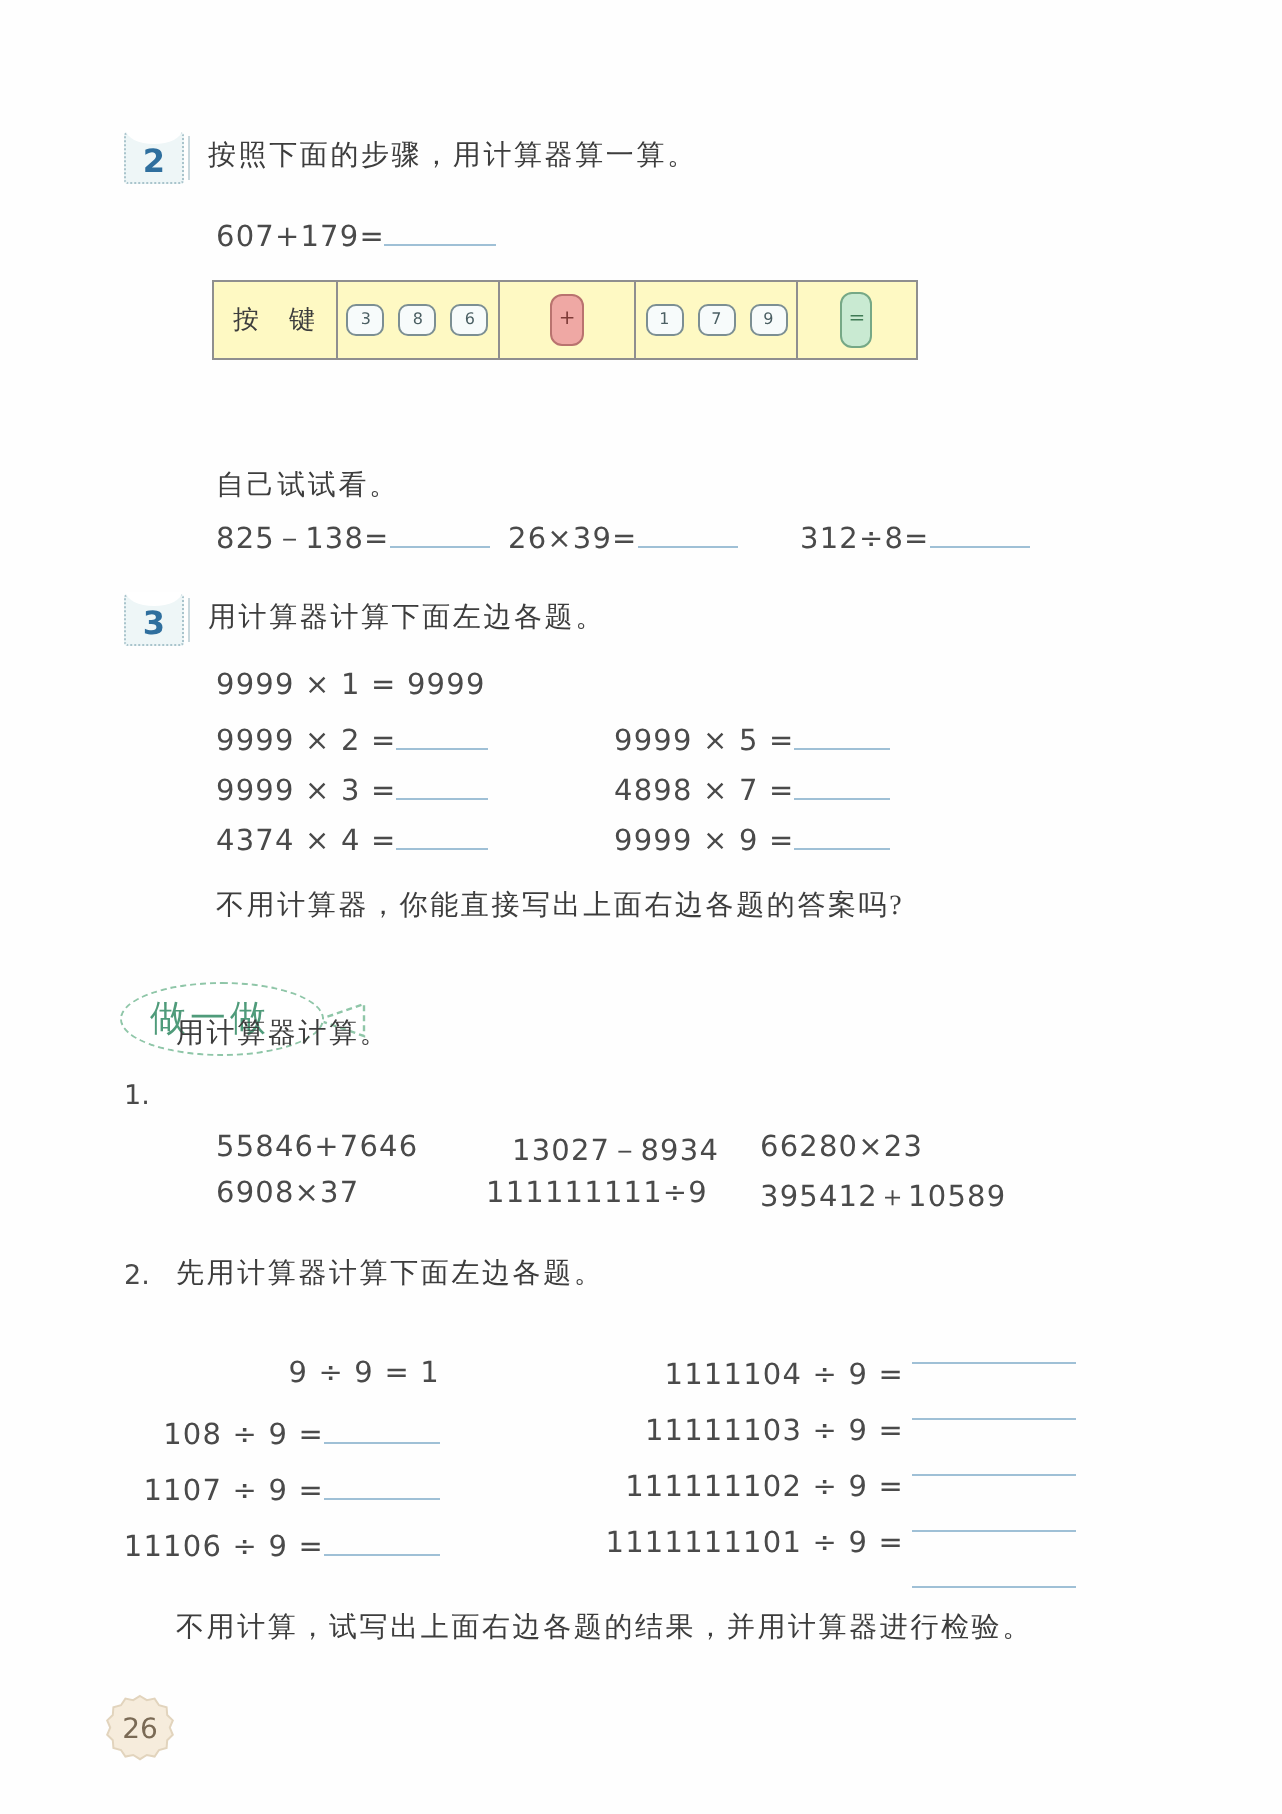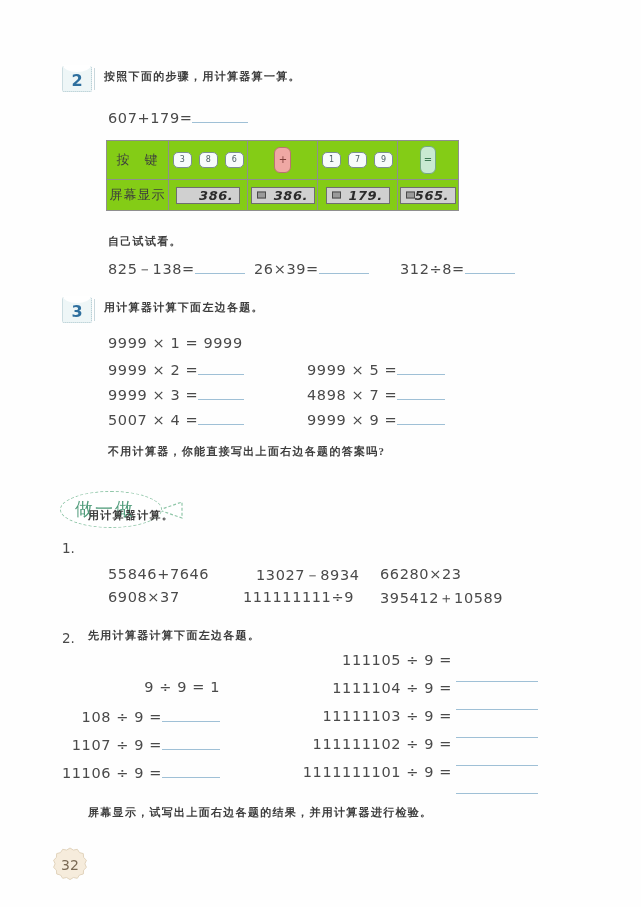--- a/index.html
+++ b/index.html
@@ -17,24 +17,23 @@
   }
   .page {
     position: absolute;
     inset: 0;
     background: #fefefe;
   }
 
   
   .cn {
     font-family: "Liberation Serif", "DejaVu Serif", serif;
-    font-size: 11px;
+    font-size: 14px;
     letter-spacing: 1.3px;
     color: #3d3d3d;
-    font-weight: bold;
   }
   .num {
     font-family: "DejaVu Sans", "Liberation Sans", sans-serif;
     font-size: 14.5px;
     letter-spacing: 0.6px;
     color: #4a4a4a;
   }
 
   
   .sec {
@@ -97,21 +96,21 @@
     border-bottom: 1.4px solid #9fc0d6;
     vertical-align: baseline;
     height: 14px;
   }
 
   
   .calc-table {
     position: absolute;
     border-collapse: collapse;
     border: 1.2px solid #8f8f8f;
-    background: #84cc16;
+    background: #fef9c3;
   }
   .calc-table td {
     border: 1.2px solid #8f8f8f;
     padding: 0;
     vertical-align: middle;
     text-align: center;
   }
   .rowlabel {
     font-family: "Liberation Serif", "DejaVu Serif", serif;
     font-size: 13px;
@@ -280,46 +279,20 @@
           <div class="key">7</div>
           <div class="key">9</div>
         </div>
       </td>
       <td class="keycell" style="width:61px;">
         <div class="keys">
           <div class="key eq">=</div>
         </div>
       </td>
     </tr>
-    <tr>
-      <td class="rowlabel dispcell">屏幕显示</td>
-      <td class="dispcell">
-        <div class="lcd" style="width:64px;">
-          <span class="val">386.</span>
-        </div>
-      </td>
-      <td class="dispcell">
-        <div class="lcd" style="width:64px;">
-          <span class="memo"></span>
-          <span class="val">386.</span>
-        </div>
-      </td>
-      <td class="dispcell">
-        <div class="lcd" style="width:64px;">
-          <span class="memo"></span>
-          <span class="val">179.</span>
-        </div>
-      </td>
-      <td class="dispcell">
-        <div class="lcd" style="width:56px;">
-          <span class="memo"></span>
-          <span class="val">565.</span>
-        </div>
-      </td>
-    </tr>
   </tbody>
     </table>
 
   <div class="row cn" style="left:108px; top:234px;">自己试试看。</div>
 
   <div class="row num" style="left:108px; top:259px;">
     <span>825－138=</span><span class="blank" style="width:50px;"></span>
   </div>
   <div class="row num" style="left:254px; top:259px;">
     <span>26×39=</span><span class="blank" style="width:50px;"></span>
@@ -340,21 +313,21 @@
   <div class="row num" style="left:108px; top:335px;">
     <span>9999 × 1 = 9999</span>
   </div>
   <div class="row num" style="left:108px; top:360px;">
     <span>9999 × 2 =</span><span class="blank" style="width:46px;"></span>
   </div>
   <div class="row num" style="left:108px; top:385px;">
     <span>9999 × 3 =</span><span class="blank" style="width:46px;"></span>
   </div>
   <div class="row num" style="left:108px; top:410px;">
-    <span>5007 × 4 =</span><span class="blank" style="width:46px;"></span>
+    <span>4374 × 4 =</span><span class="blank" style="width:46px;"></span>
   </div>
 
   <div class="row num" style="left:307px; top:360px;">
     <span>9999 × 5 =</span><span class="blank" style="width:48px;"></span>
   </div>
   <div class="row num" style="left:307px; top:385px;">
     <span>4898 × 7 =</span><span class="blank" style="width:48px;"></span>
   </div>
   <div class="row num" style="left:307px; top:410px;">
     <span>9999 × 9 =</span><span class="blank" style="width:48px;"></span>
@@ -388,23 +361,20 @@
   <div class="row num right-al" style="left:20px; top:707px; width:200px;">
     <span>108 ÷ 9 =</span><span class="blank" style="width:58px;"></span>
   </div>
   <div class="row num right-al" style="left:20px; top:735px; width:200px;">
     <span>1107 ÷ 9 =</span><span class="blank" style="width:58px;"></span>
   </div>
   <div class="row num right-al" style="left:20px; top:763px; width:200px;">
     <span>11106 ÷ 9 =</span><span class="blank" style="width:58px;"></span>
   </div>
 
-  <div class="row num right-al" style="left:230px; top:652px; width:222px;">
-    <span>111105 ÷ 9 =</span>
-  </div>
   <span class="blank" style="position:absolute; left:456px; top:667px; width:82px;"></span>
 
   <div class="row num right-al" style="left:230px; top:680px; width:222px;">
     <span>1111104 ÷ 9 =</span>
   </div>
   <span class="blank" style="position:absolute; left:456px; top:695px; width:82px;"></span>
 
   <div class="row num right-al" style="left:230px; top:708px; width:222px;">
     <span>11111103 ÷ 9 =</span>
   </div>
@@ -413,25 +383,25 @@
   <div class="row num right-al" style="left:230px; top:736px; width:222px;">
     <span>111111102 ÷ 9 =</span>
   </div>
   <span class="blank" style="position:absolute; left:456px; top:751px; width:82px;"></span>
 
   <div class="row num right-al" style="left:230px; top:764px; width:222px;">
     <span>1111111101 ÷ 9 =</span>
   </div>
   <span class="blank" style="position:absolute; left:456px; top:779px; width:82px;"></span>
 
-  <div class="row cn" style="left:88px; top:805px;">屏幕显示，试写出上面右边各题的结果，并用计算器进行检验。</div>
+  <div class="row cn" style="left:88px; top:805px;">不用计算，试写出上面右边各题的结果，并用计算器进行检验。</div>
 
   <div class="pagenum" style="left:52px; top:847px;">
     <svg class="flower" viewBox="0 0 36 36">
       <path d="M18 1 L21.4 3.1 L25.3 2.3 L27.5 5.6 L31.3 6.6 L31.6 10.5 L34.4 13.2
                L32.9 16.8 L34.4 20.4 L31.6 23.1 L31.3 27 L27.5 28 L25.3 31.3 L21.4 30.5
                L18 32.6 L14.6 30.5 L10.7 31.3 L8.5 28 L4.7 27 L4.4 23.1 L1.6 20.4
                L3.1 16.8 L1.6 13.2 L4.4 10.5 L4.7 6.6 L8.5 5.6 L10.7 2.3 L14.6 3.1 Z" fill="#f6ecdc" stroke="#e2d4bd" stroke-width="1"></path>
     </svg>
-    <span style="position:relative;">32</span>
+    <span style="position:relative;">26</span>
   </div>
 
 </div>
 
 </body></html>

